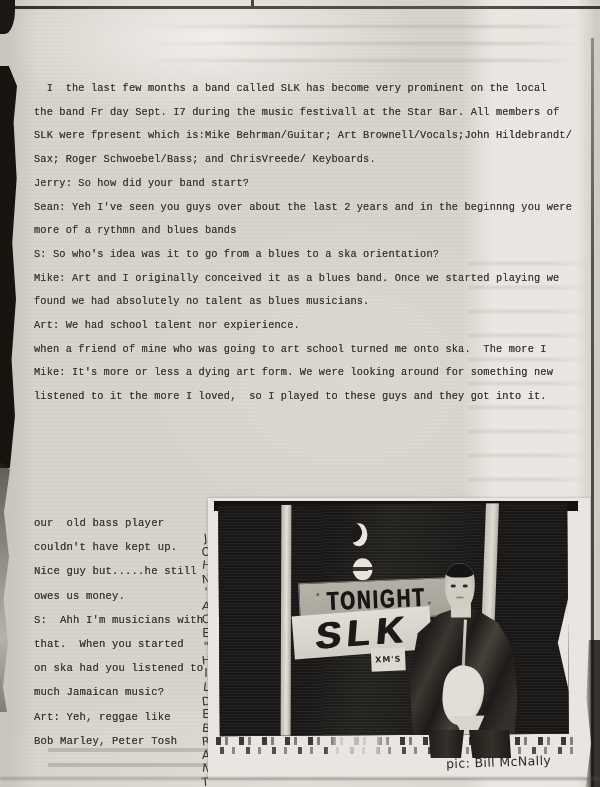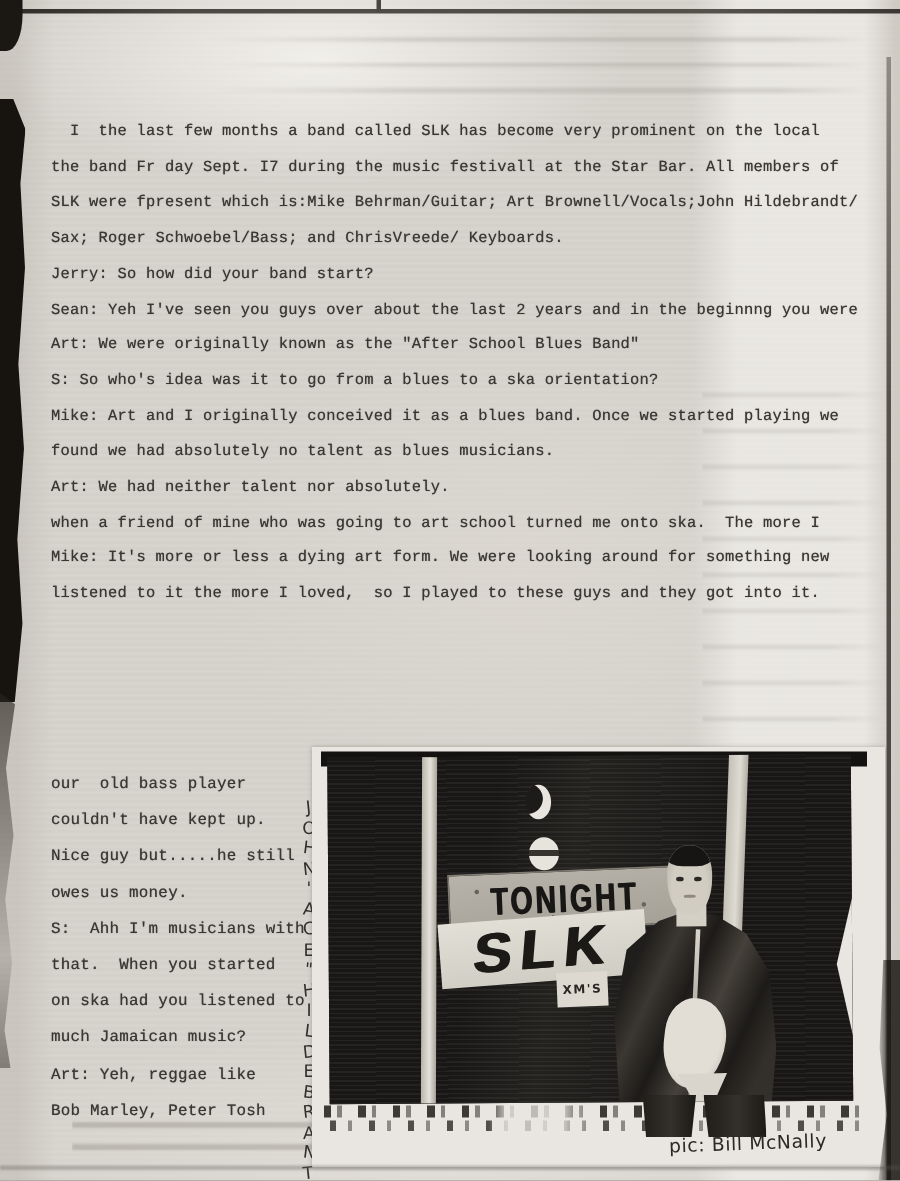--- a/index.html
+++ b/index.html
@@ -194,25 +194,25 @@
   <div class="ghost ghost-right"></div>
   <div class="ghost ghost-bottom"></div>
 
   <div class="body-text">
       <div class="t-line">  I  the last few months a band called SLK has become very prominent on the local</div>
       <div class="t-line">the band Fr day Sept. I7 during the music festivall at the Star Bar. All members of</div>
       <div class="t-line">SLK were fpresent which is:Mike Behrman/Guitar; Art Brownell/Vocals;John Hildebrandt/</div>
       <div class="t-line">Sax; Roger Schwoebel/Bass; and ChrisVreede/ Keyboards.</div>
       <div class="t-line">Jerry: So how did your band start?</div>
       <div class="t-line">Sean: Yeh I've seen you guys over about the last 2 years and in the beginnng you were</div>
-      <div class="t-line">Art: We were originally known as the "After School Blues Band"</div>
+      <div class="t-line">more of a rythmn and blues bands</div>
       <div class="t-line">S: So who's idea was it to go from a blues to a ska orientation?</div>
       <div class="t-line">Mike: Art and I originally conceived it as a blues band. Once we started playing we</div>
       <div class="t-line">found we had absolutely no talent as blues musicians.</div>
-      <div class="t-line">Art: We had neither talent nor absolutely.</div>
+      <div class="t-line">Art: We had school talent nor expierience.</div>
       <div class="t-line">when a friend of mine who was going to art school turned me onto ska.  The more I</div>
       <div class="t-line">Mike: It's more or less a dying art form. We were looking around for something new</div>
       <div class="t-line">listened to it the more I loved,  so I played to these guys and they got into it.</div>
     </div>
 
   <div class="column-text">
       <div class="t-line c-line">our  old bass player</div>
       <div class="t-line c-line">couldn't have kept up.</div>
       <div class="t-line c-line">Nice guy but.....he still</div>
       <div class="t-line c-line">owes us money.</div>

